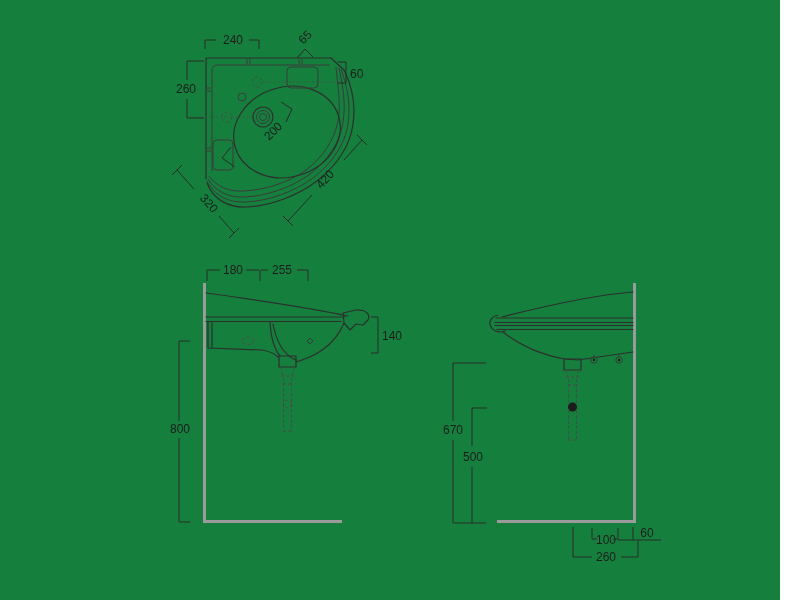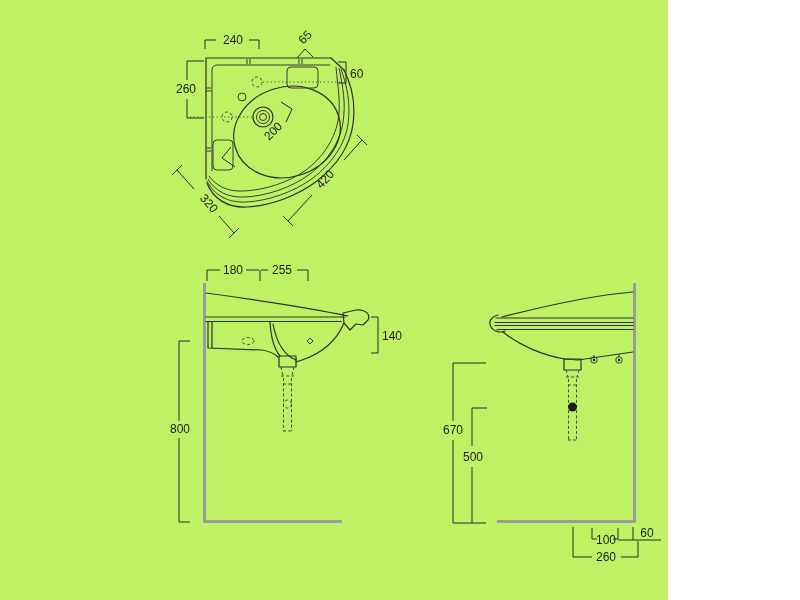--- a/index.html
+++ b/index.html
@@ -1,16 +1,16 @@
 <!DOCTYPE html>
 <html><head>
 <meta charset="utf-8">
 <style>
   html,body{margin:0;padding:0;background:#ffffff;}
-  .stage{position:relative;width:668px;height:600px;background:#bef264;overflow:hidden;
+  .stage{position:relative;width:780px;height:600px;background:#15803d;overflow:hidden;
          font-family:"Liberation Sans", sans-serif;}
   svg{display:block;}
   svg text{font-family:"Liberation Sans", sans-serif;font-size:12px;fill:#1c1c1c;}
   .ink{stroke:#2e2e2e;fill:none;stroke-width:1.2;stroke-linecap:round;stroke-linejoin:round;}
   .thin{stroke:#3a3a3a;fill:none;stroke-width:1;}
   .dim{stroke:#2a2a2a;fill:none;stroke-width:1;}
   .hidden-line{stroke:#4a4a4a;fill:none;stroke-width:1;stroke-dasharray:3 2.2;}
   .dotted{stroke:#4a4a4a;fill:none;stroke-width:1;stroke-dasharray:1.2 2.6;}
   .wallfloor{stroke:#9b9b9b;fill:none;stroke-width:3;}
   .solidfill{fill:#1c1c1c;stroke:none;}

